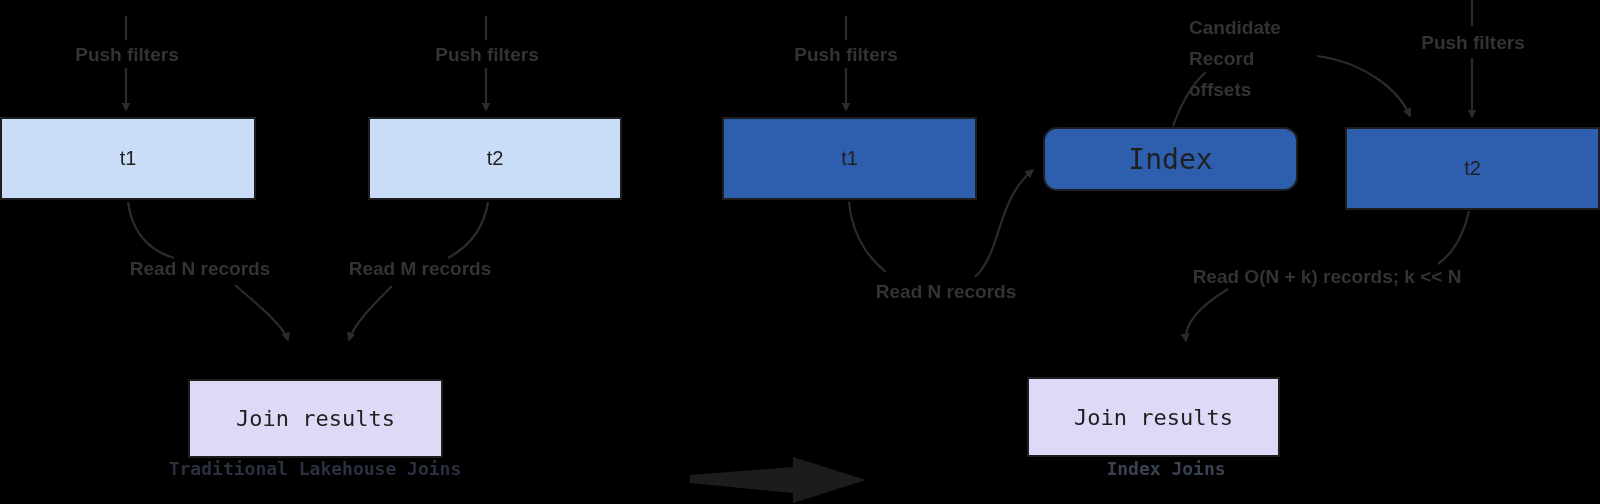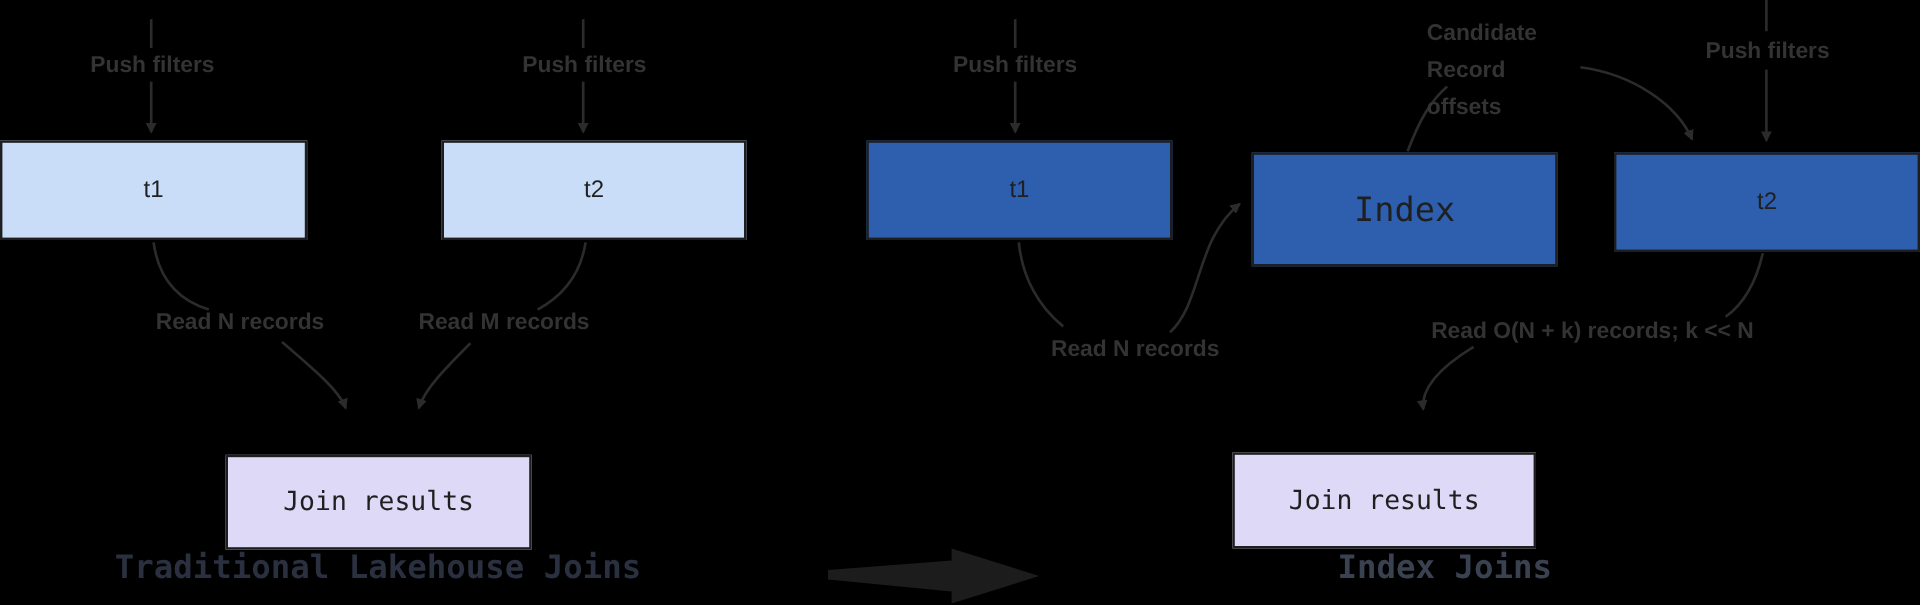--- a/index.html
+++ b/index.html
@@ -31,24 +31,24 @@
   .box .tbl{font-size:20px;font-family:"Liberation Sans",sans-serif;}
   .box .mono{font-size:22px;font-family:"DejaVu Sans Mono",monospace;}
   .box .mono-lg{font-size:28px;font-family:"DejaVu Sans Mono",monospace;}
   .ann{
     position:absolute;color:var(--annotation-text);font-weight:600;
     font-size:19px;white-space:nowrap;transform:translateX(-50%);
   }
   .ann.multiline{white-space:normal;text-align:left;line-height:31px;width:140px;}
   .title{
     position:absolute;transform:translateX(-50%);white-space:nowrap;
-    font-family:"DejaVu Sans Mono",monospace;font-weight:bold;font-size:27px;
+    font-family:"DejaVu Sans Mono",monospace;font-weight:bold;font-size:18px;
   }
   .title.left{color:var(--title-left);}
-  .title.right{color:var(--title-right);margin-left:38px;}
+  .title.right{color:var(--title-right);}
   svg.overlay{position:absolute;left:0;top:0;pointer-events:none;}
 </style>
 </head>
 <body>
 
 <div class="canvas">
 
   <svg class="overlay" width="1600" height="504" viewBox="0 0 1600 504">
     <defs>
       <marker id="ah" markerWidth="9" markerHeight="9" refX="7.5" refY="4.5" orient="auto" markerUnits="userSpaceOnUse">
@@ -116,21 +116,21 @@
     <div>Candidate</div>
     <div>Record</div>
     <div>offsets</div>
   </div>
 
   <div class="ann" style="left:1473px;top:32px;">Push filters</div>
 
   <div class="box dark" style="left:722px;top:117px;width:255px;height:83px;">
     <span class="tbl">t1</span>
   </div>
-  <div class="box dark" style="left:1043px;top:127px;width:255px;height:95px;">
+  <div class="box dark" style="left:1043px;top:127px;width:255px;height:64px;border-radius:14px;">
     <span class="mono-lg">Index</span>
   </div>
   <div class="box dark" style="left:1345px;top:127px;width:255px;height:83px;">
     <span class="tbl">t2</span>
   </div>
 
   <div class="ann" style="left:946px;top:281px;">Read N records</div>
   <div class="ann" style="left:1327px;top:266px;">Read O(N + k) records; k &lt;&lt; N</div>
 
   <div class="box lavender" style="left:1027px;top:349px;width:253px;height:80px;">

